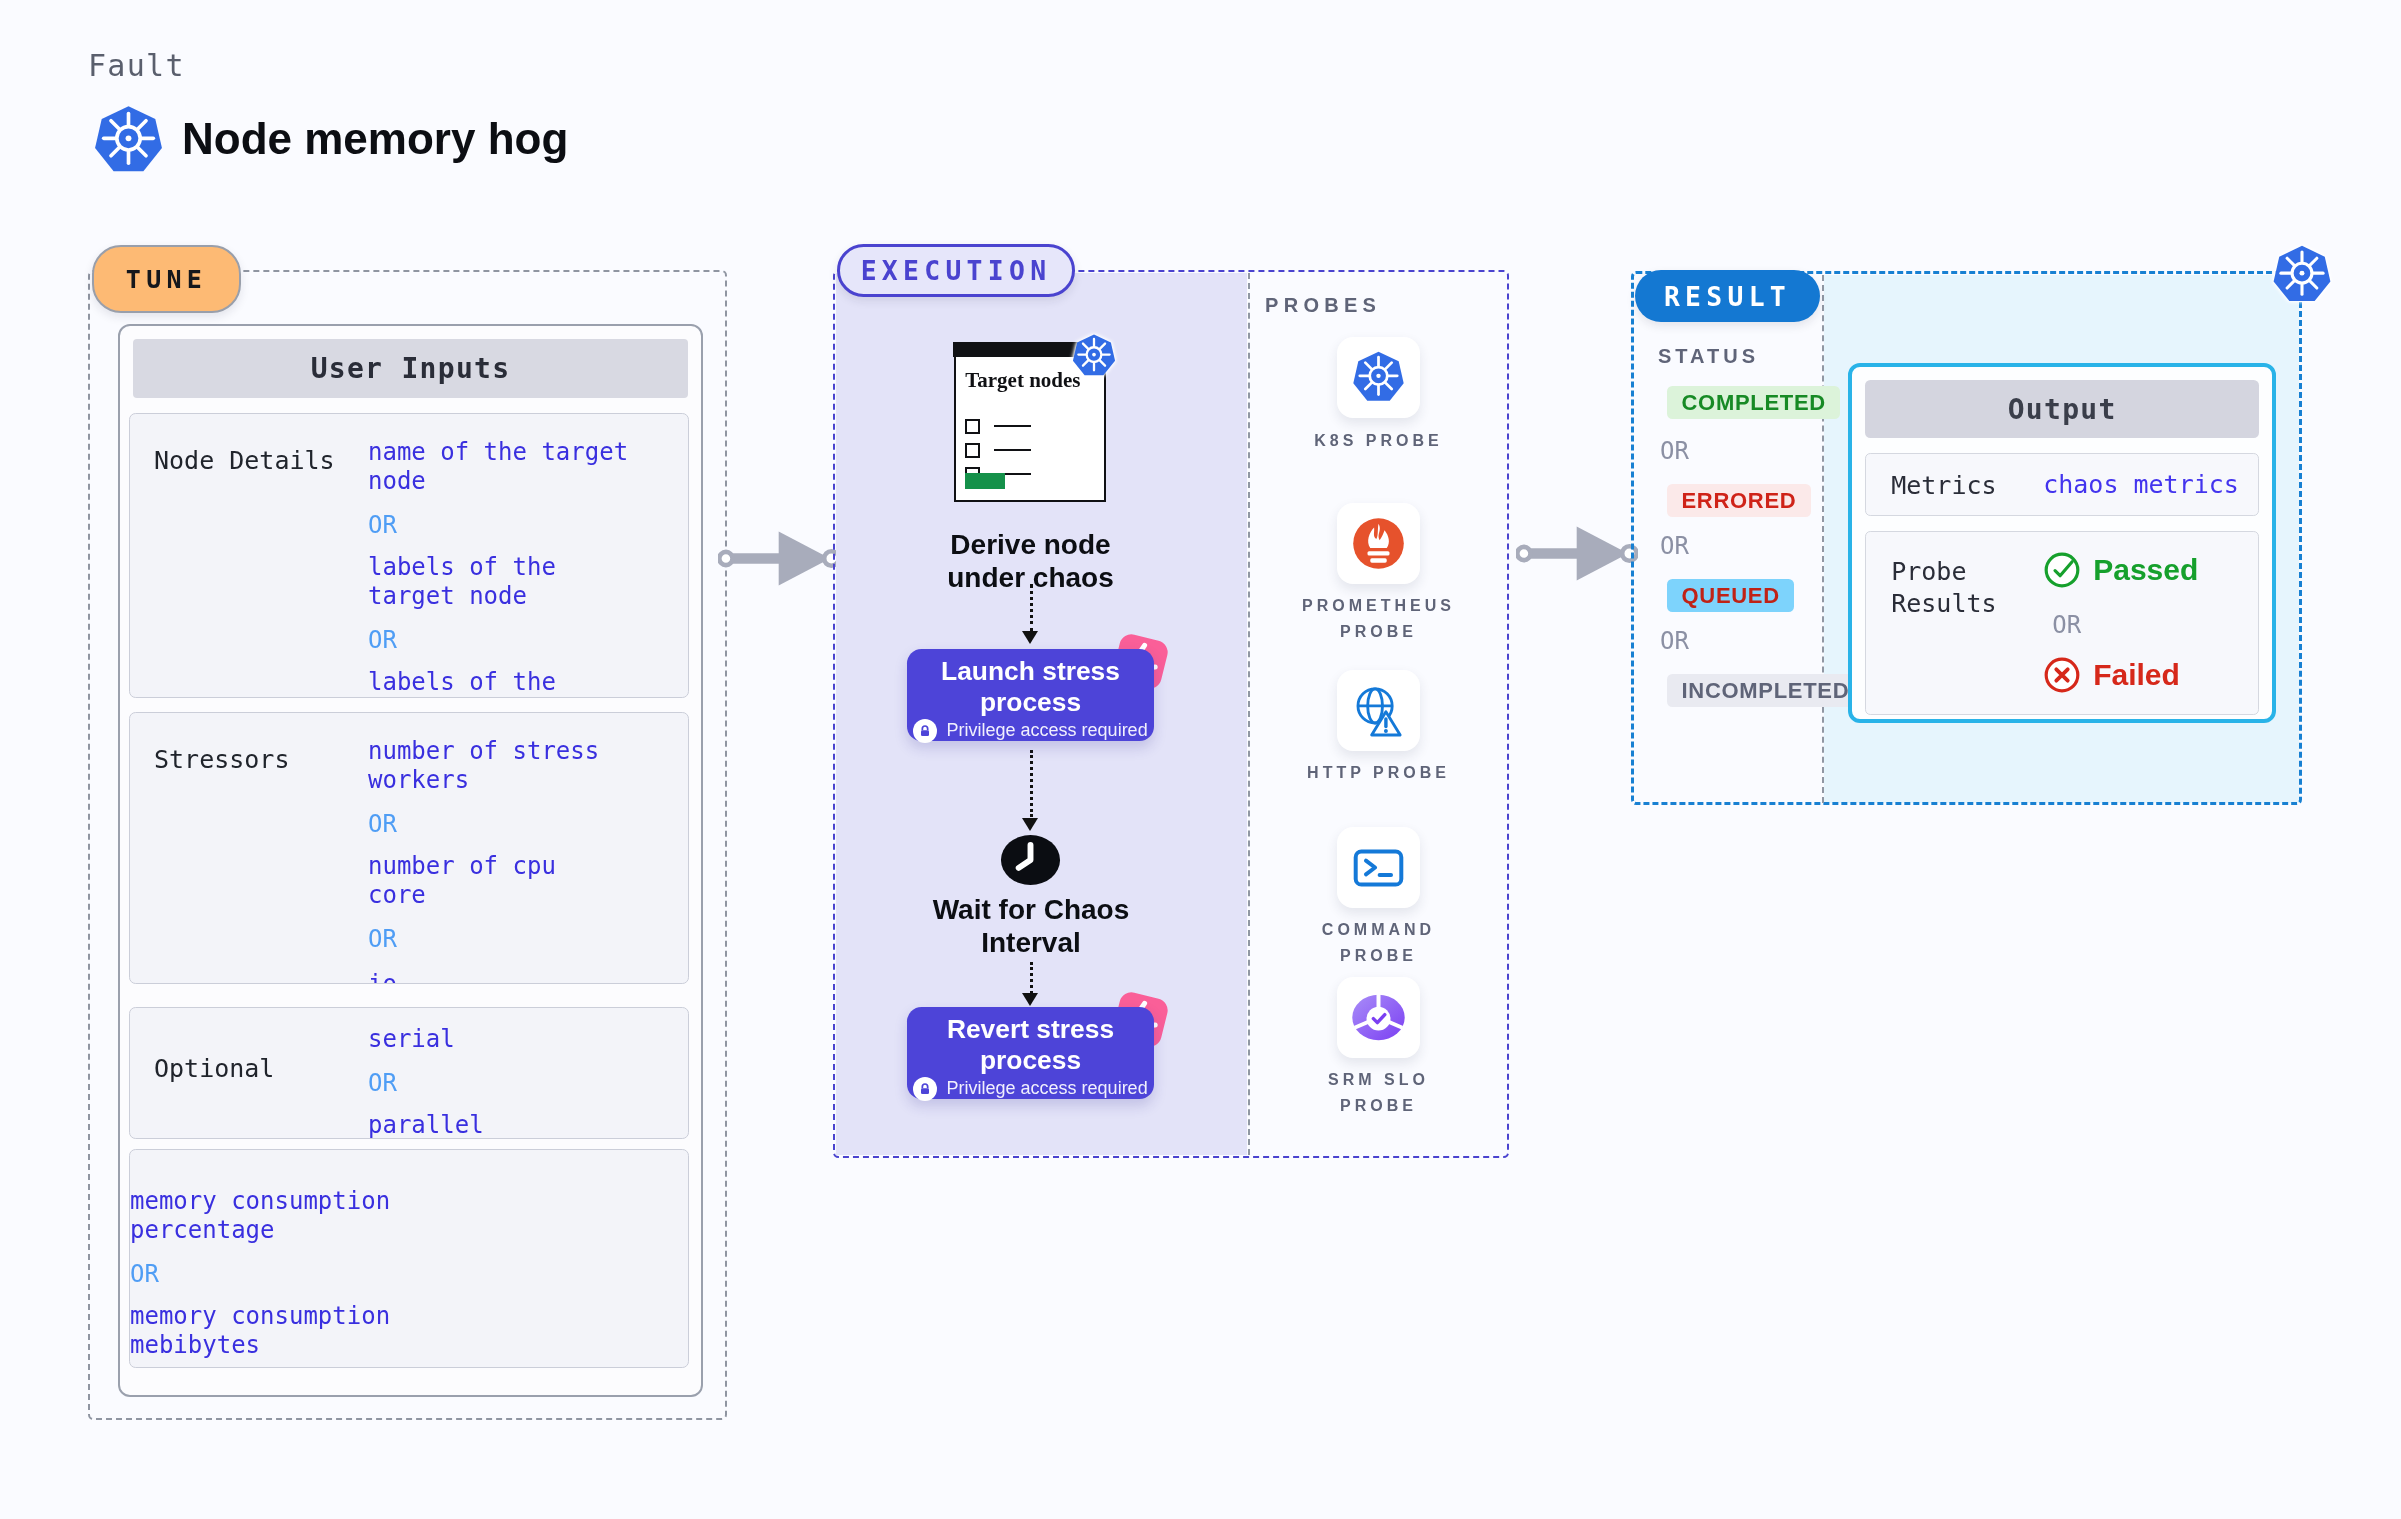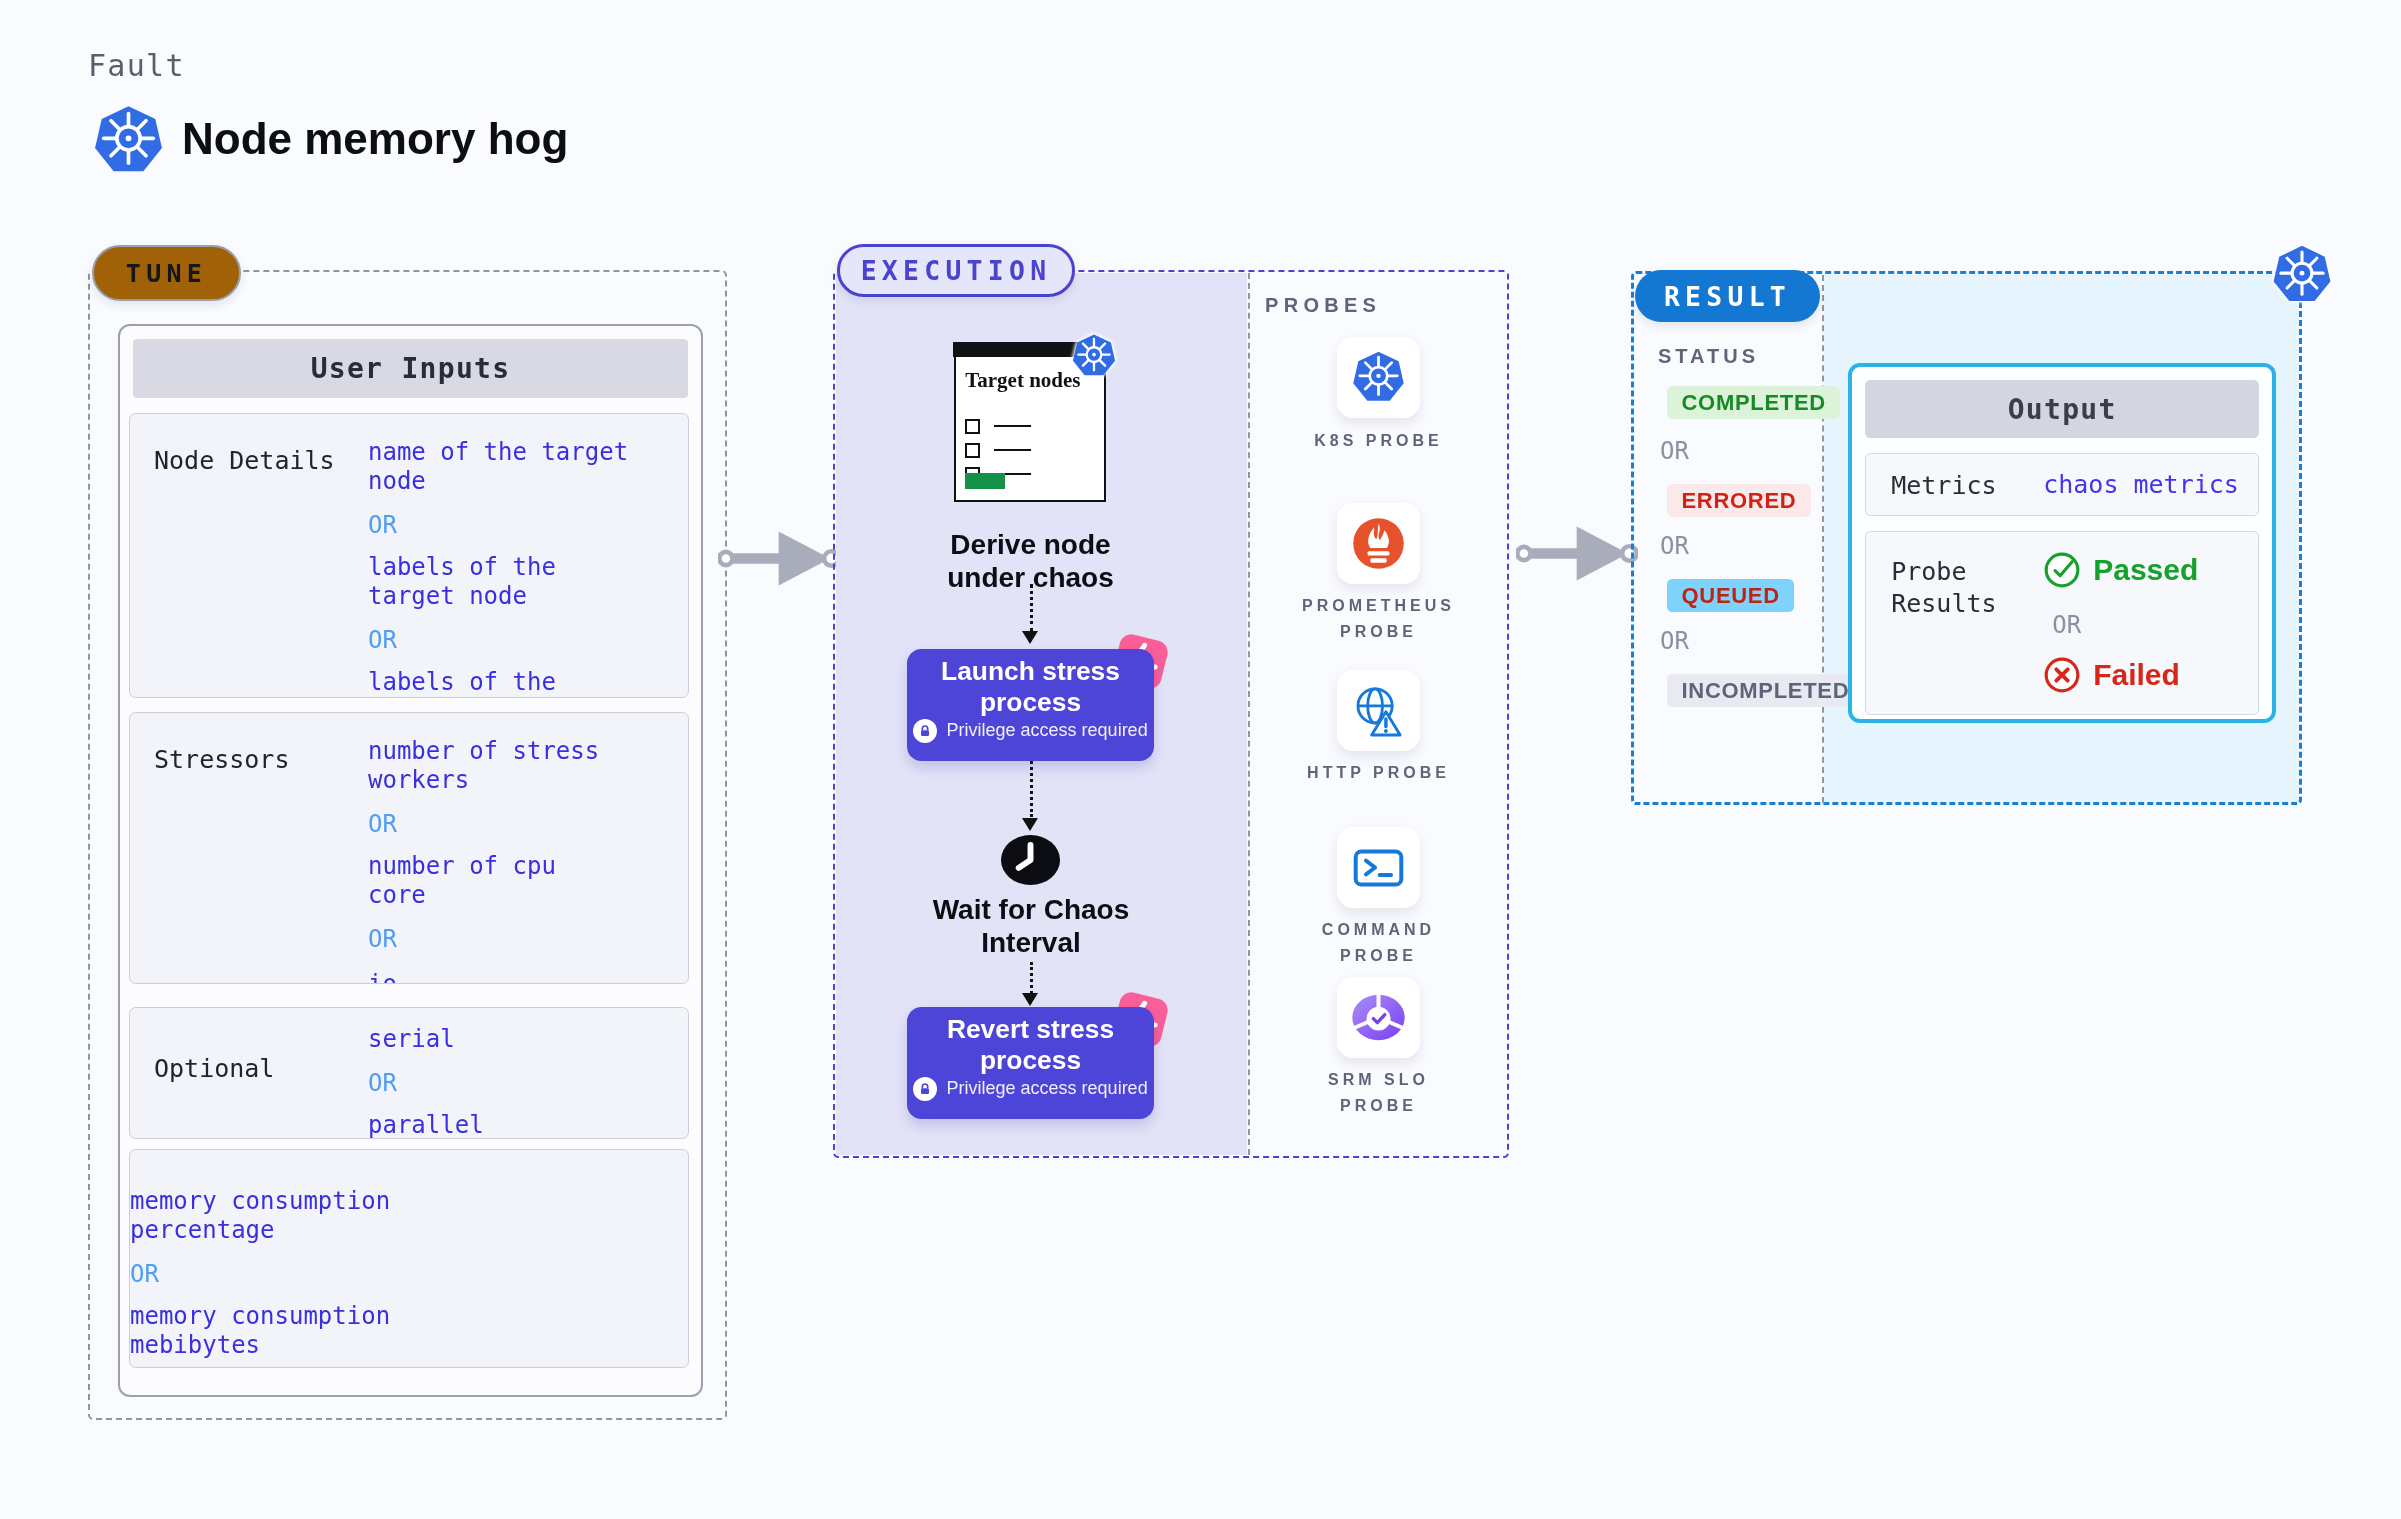--- a/index.html
+++ b/index.html
@@ -10,21 +10,21 @@
   .abs { position:absolute; }
 
   
   .eyebrow { left:88px; top:48px; font-size:30px; color:#5a5f6d; letter-spacing:1.3px; }
   .page-title { left:182px; top:114px; font-size:44px; font-weight:bold; color:#0c0e13; }
 
   
   .pill { border-radius:29px; display:flex; align-items:center; justify-content:center;
           font-family:"DejaVu Sans Mono", monospace; font-weight:bold; font-size:25px;
           letter-spacing:5.3px; z-index:5; box-shadow:0 4px 9.2px rgba(30,34,60,.10); }
-  .pill-tune { left:92px; top:245px; width:149px; height:56px; background:#a16207;
+  .pill-tune { left:92px; top:245px; width:149px; height:68px; background:#fdba74;
                border:2.6px solid #999fab; color:#15171c; }
   .pill-exec { left:837px; top:244px; width:238px; height:53px; background:#e6e6fa;
                border:3.3px solid #4a43cf; color:#4a43cf; font-size:26.4px; }
   .pill-result { left:1635px; top:246px; width:185px; height:52px; background:#1478d2;
                  color:#ffffff; font-size:26.4px;margin-top:24px; }
 
   
   .stage { border-radius:5.3px; }
   .rect-tune { left:88px; top:270px; width:639px; height:1150px; border:2.6px dashed #8f95a1; }
   .rect-exec { left:833px; top:270px; width:676px; height:888px; border:2.6px dashed #4a43cf; }
@@ -71,21 +71,21 @@
   .chk-line { width:37px; height:2px; background:#101114; margin-left:14.5px; }
   .target-green { position:absolute; left:9.2px; bottom:10.6px; width:40px; height:16px; background:#15914a; }
   .k8s-badge { filter: drop-shadow(0 0 2px #fff) drop-shadow(0 0 1.3px #fff); }
 
   .step-label { font-weight:800; font-size:28px; line-height:33px; color:#0c0e13; text-align:center; }
 
   .dot-conn { border-left:3.3px dotted #111; }
   .dot-arrowhead { width:0; height:0; border-left:8.6px solid transparent;
                    border-right:8.6px solid transparent; border-top:13.2px solid #111; }
 
-  .proc-btn { width:247px; height:112px; }
+  .proc-btn { width:247px; height:92px; }
   .ribbon { position:absolute; top:-12px; right:-10.6px; width:49px; height:49px; background:#fa5f98;
             border-radius:12px; transform:rotate(14deg); z-index:1; }
   .ribbon .slash { position:absolute; background:#fff; border-radius:2.6px; }
   .ribbon .s1 { width:5.3px; height:17px; left:20px; top:5.3px; transform:rotate(20deg); }
   .ribbon .s2 { width:20px; height:5.3px; left:22.5px; top:26.4px; transform:rotate(-18deg); }
   .btn-body { position:absolute; inset:0; background:#4d44d8; border-radius:14.5px; z-index:2;
               display:flex; flex-direction:column; align-items:center; padding-top:6.6px;
               box-shadow:0 6.6px 13.2px rgba(50,45,150,.18); }
   .btn-title { color:#fff; font-weight:800; font-size:26.4px; line-height:31px; text-align:center; width:198px; }
   .btn-note { display:flex; align-items:center; margin-top:1.3px; }

